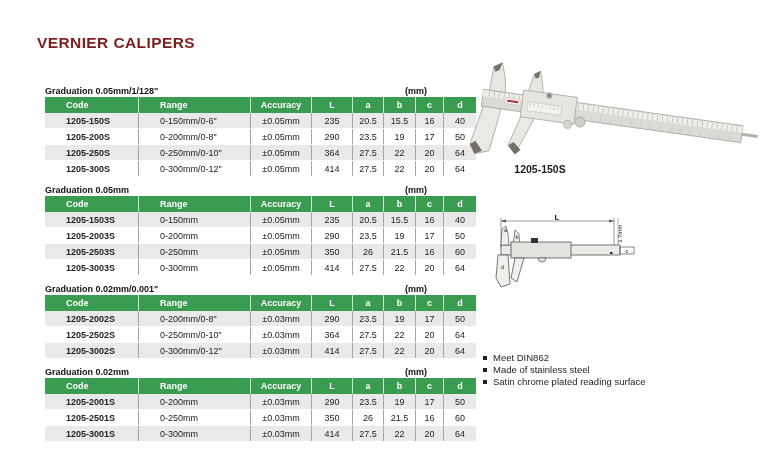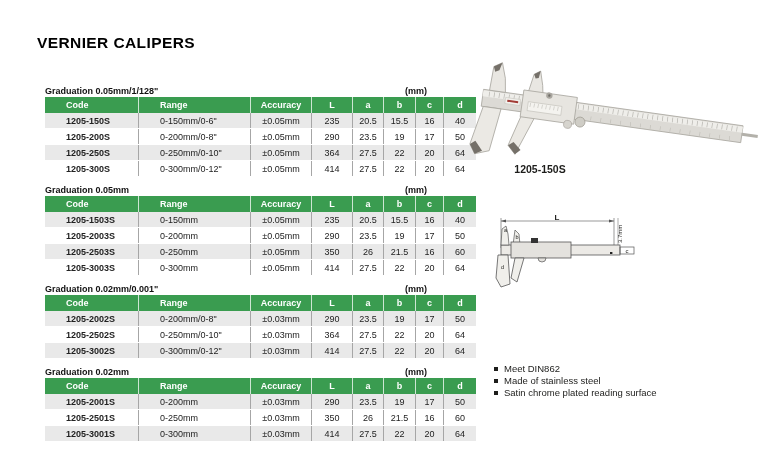--- a/index.html
+++ b/index.html
@@ -1,19 +1,19 @@
 <!DOCTYPE html>
 <html><head>
 <meta charset="utf-8">
 <style>
   html,body{margin:0;padding:0;background:#fff;}
   .page{position:relative;width:768px;height:475px;background:#ffffff;overflow:hidden;
         font-family:"Liberation Sans",sans-serif;color:#1d1d1b;}
   .page-title{position:absolute;left:37px;top:24px;font-size:15.5px;font-weight:bold;
-        letter-spacing:0.4px;color:#000000;}
+        letter-spacing:0.4px;color:#7f1d1d;}
   
   .tables-col{position:absolute;left:45px;top:85px;width:382px;}
   .tbl-block{margin-bottom:7px;}
   .tbl-caption{display:flex;justify-content:space-between;align-items:flex-end;
         height:11px;margin-bottom:1px;font-size:9px;font-weight:bold;color:#111;}
   table.spec-table{border-collapse:collapse;table-layout:fixed;width:382px;
         font-size:9px;color:#222;}
   table.spec-table th{background:#3a9c50;color:#fff;font-weight:bold;height:16px;
         padding:0;border-left:1px solid rgba(255,255,255,0.75);}
   table.spec-table th:first-child{border-left:none;}
@@ -25,21 +25,21 @@
   .c0{width:72px;} .c1{width:90px;} .c2{width:60px;} .c3{width:40px;}
   .c4{width:30px;} .c5{width:31px;} .c6{width:27px;} .c7{width:32px;}
   table.spec-table .c0,table.spec-table .c1{text-align:left;padding-left:21px;}
   table.spec-table th.c2,table.spec-table th.c3,table.spec-table th.c4,
   table.spec-table th.c5,table.spec-table th.c6,table.spec-table th.c7{text-align:center;}
   
   .photo-wrap{position:absolute;left:443px;top:54px;width:322px;height:108px;}
   .photo-caption{position:absolute;left:445px;top:163px;width:190px;text-align:center;
         font-size:10.5px;font-weight:bold;color:#1d1d1b;}
   .drawing-wrap{position:absolute;left:493px;top:212px;width:150px;height:82px;}
-  .features{position:absolute;left:483px;top:352px;margin:11px;padding:0;list-style:none;}
+  .features{position:absolute;left:483px;top:352px;margin:0;padding:0;list-style:none;}
   .features li{display:flex;align-items:center;font-size:9.5px;line-height:12px;color:#1d1d1b;}
   .bullet-sq{display:inline-block;width:4px;height:4px;background:#1d1d1b;
         margin-right:6px;flex:0 0 auto;}
   svg text{font-family:"Liberation Sans",sans-serif;}
 </style>
 </head>
 <body>
 
 <div class="page">
 

